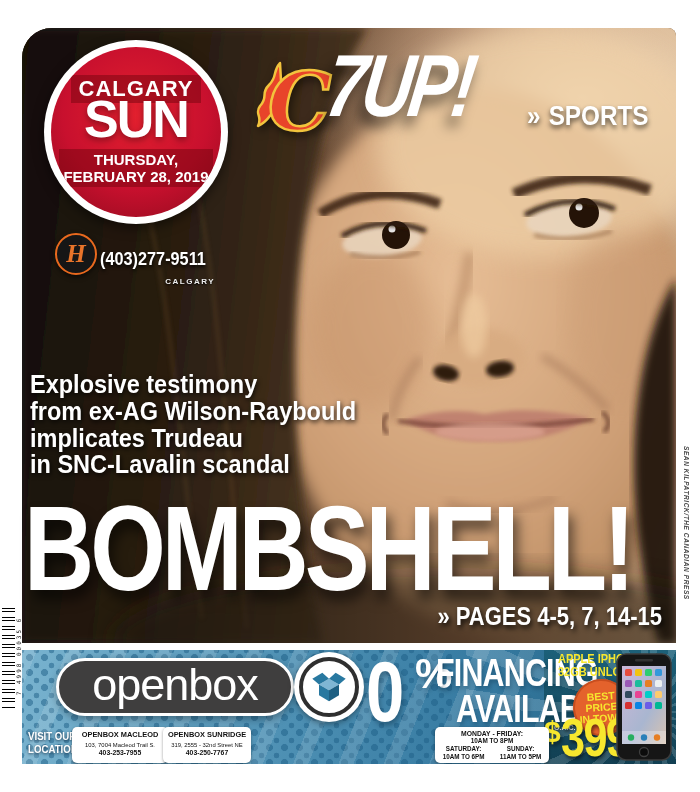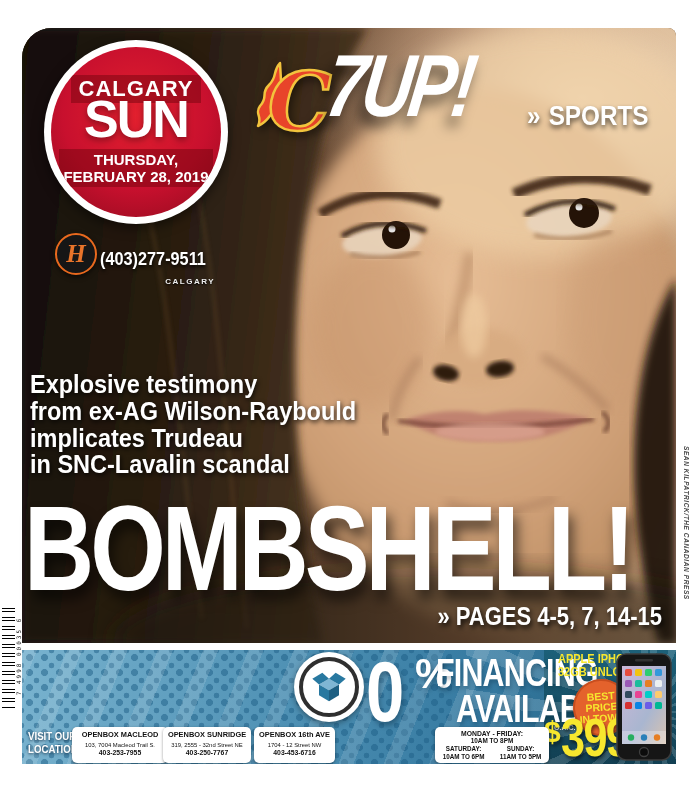--- a/index.html
+++ b/index.html
@@ -267,20 +267,23 @@
     <div class="bars"></div>
     <div class="barcode-number">7 4998 00035 6</div>
   </div>
 
   <div class="banner">
     <div class="banner-dots"></div>
     <div class="banner-stripes"></div>
     <div class="banner-right"></div>
     <div class="banner-rays"></div>
 
+    <div class="ob-pill">
+      <div class="ob-word">openbox</div>
+    </div>
     <div class="ob-badge">
       <div class="ob-badge-inner">
         <svg width="40" height="40" viewBox="0 0 48 48">
           <path d="M24,14 L36,21 L24,28 L12,21 Z" fill="#7fb6d4"></path>
           <path d="M12,21 L12,34 L24,41 L24,28 Z" fill="#2878a0"></path>
           <path d="M36,21 L36,34 L24,41 L24,28 Z" fill="#1d5f82"></path>
           <path d="M12,21 L4,14 L16,7 L24,14 Z" fill="#2878a0"></path>
           <path d="M36,21 L44,14 L32,7 L24,14 Z" fill="#2878a0"></path>
         </svg>
       </div>
@@ -347,25 +350,20 @@
     <div class="loc-card" style="left:50px; width:96px;">
       <div class="nm">OPENBOX MACLEOD</div>
       <div class="ad">103, 7004 Macleod Trail S.</div>
       <div class="ph">403-253-7955</div>
     </div>
     <div class="loc-card" style="left:141px; width:88px;">
       <div class="nm">OPENBOX SUNRIDGE</div>
       <div class="ad">319, 2555 - 32nd Street NE</div>
       <div class="ph">403-250-7767</div>
     </div>
-    <div class="loc-card" style="left:232px; width:81px;">
-      <div class="nm">OPENBOX 16th AVE</div>
-      <div class="ad">1704 - 12 Street NW</div>
-      <div class="ph">403-453-6716</div>
-    </div>
     <div class="loc-card" style="left:319px; width:88px;margin-top:46px;">
       <div class="nm">OPENBOX ASPEN</div>
       <div class="ad">#2124 10 ASPEN STONE BLVD SW</div>
       <div class="ph">403-454-0044</div>
     </div>
     <div class="loc-card" style="left:413px; width:114px;">
       <div class="hl1">MONDAY - FRIDAY:</div>
       <div class="hl2">10AM TO 8PM</div>
       <div class="hours-grid">
         <div class="hours-col">

